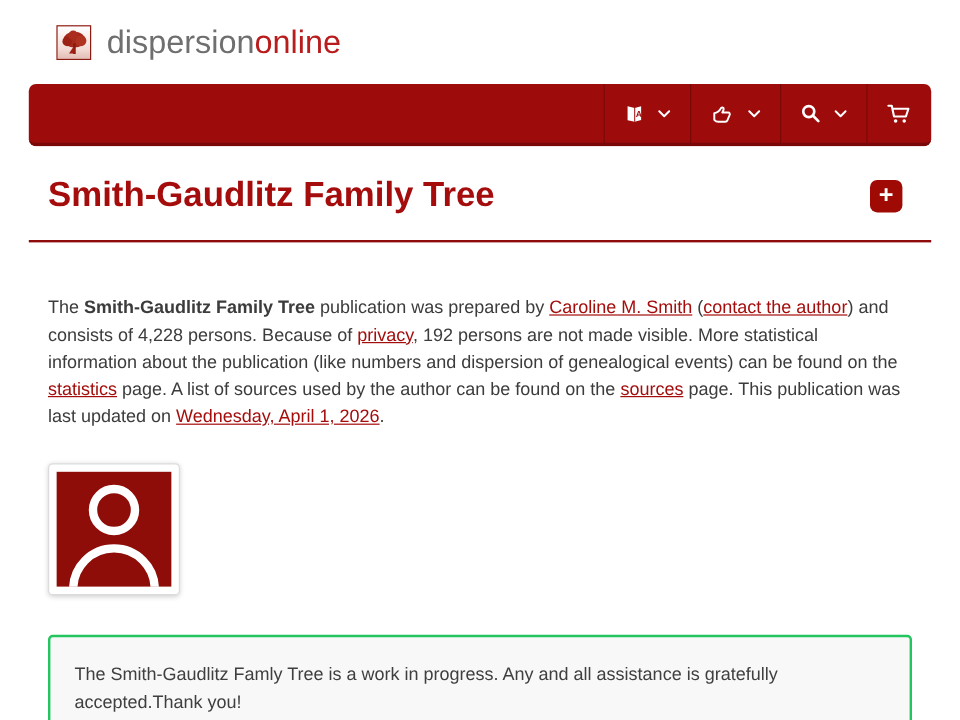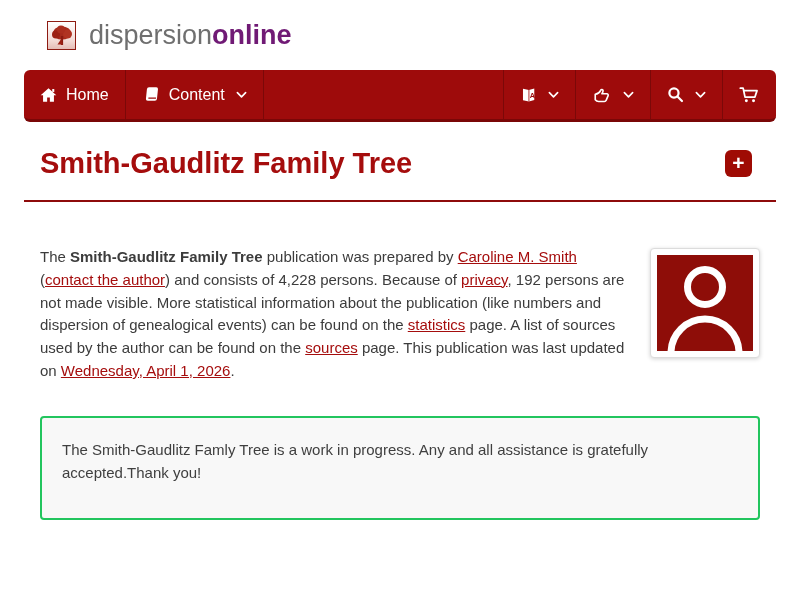--- a/index.html
+++ b/index.html
@@ -16,21 +16,21 @@
     display: flex; align-items: center; gap: 13px;
     padding: 20px 0 19px 47px;
   }
   .logo-box {
     width: 29px; height: 29px; flex: 0 0 auto;
     border: 1px solid #8e1b12;
     background: linear-gradient(180deg, #ffffff 0%, #f3dad5 70%, #e4bdb6 100%);
     display: flex; align-items: center; justify-content: center;
   }
   .brand { font-size: 27px; color: #6f6f6f; letter-spacing: 0; }
-  .brand .brand-red { color: #701a75; font-weight: bold; }
+  .brand .brand-red { color: #b91c1c; font-weight: normal; }
 
   
   .navbar {
     margin: 0 24px;
     height: 52px;
     background: #9e0b0b;
     border-bottom: 3px solid #7a0707;
     border-radius: 6px;
     display: flex; align-items: stretch;
   }
@@ -68,20 +68,21 @@
   }
   .title-rule {
     border: none; border-top: 2px solid #8e0b0b;
     margin: 20px 0 0 0;
   }
 
   
   .content-row {
     display: flex; align-items: flex-start; gap: 24px;
     padding: 44px 16px 0 16px;
+    flex-direction: column;
   }
   .article {
     flex: 1; font-size: 15px; line-height: 1.52; color: #3c3c3c; margin: 0;
   }
   .article a { color: #a50d0d; text-decoration: underline; }
   .article b { font-weight: bold; }
   .avatar-card {
     flex: 0 0 auto;
     background: #ffffff;
     border: 1px solid #dcdcdc; border-radius: 4px;
@@ -116,47 +117,20 @@
         <path d="M7.5 20.5 L11.5 14.5 L12.5 20.5 Z" fill="#9c2013"></path>
       </svg>
     </span>
   </div>
   <div class="brand">
     <span>dispersion</span><span class="brand-red">online</span>
   </div>
 </header>
 
 <nav class="navbar">
-  <div class="nav-left">
-
-    <div class="nav-item">
-      <span class="icon">
-        <svg width="17" height="16" viewBox="0 0 20 18">
-          <path d="M10 1.2 L0.8 9.2 h2.8 v7.8 h4.8 v-5.2 h3.2 v5.2 h4.8 V9.2 h2.8 Z" fill="#fff"></path>
-          <rect x="14.4" y="2" width="2.4" height="3.4" fill="#fff"></rect>
-        </svg>
-      </span>
-      <span>Home</span>
-    </div>
-
-    <div class="nav-item">
-      <span class="icon">
-        <svg width="18" height="17" viewBox="0 0 20 20">
-          <path d="M6.2 1.5 h8.2 a2.2 2.2 0 0 1 2.2 2.2 v11.4 a2.2 2.2 0 0 1 -2.2 2.2 H6 a2.4 2.4 0 0 1 -2.4-2.4 V3.9 A2.4 2.4 0 0 1 6.2 1.5 Z" fill="#fff" transform="skewX(-6) translate(2,0)"></path>
-          <rect x="6.4" y="13.4" width="9" height="1.6" fill="#9e0b0b" transform="skewX(-6) translate(2,0)"></rect>
-        </svg>
-      </span>
-      <span>Content</span>
-      <span class="chev">
-        <svg width="11" height="8" viewBox="0 0 12 8" fill="none" stroke="#fff" stroke-width="1.8" stroke-linecap="round" stroke-linejoin="round">
-            <polyline points="1.5,1.5 6,6 10.5,1.5"></polyline>
-          </svg>
-      </span>
-    </div>
-  </div>
 
   <div class="nav-spacer"></div>
 
   <div class="nav-right">
 
     <div class="nav-item">
       <span class="icon">
         <svg width="17" height="18" viewBox="0 0 20 20">
           <path d="M3.5 2.5 L10.5 4 L16.8 2.3 V16 L10.5 17.7 L3.5 16.2 Z" fill="#fff"></path>
           <path d="M10.5 4 V17.7" stroke="#9e0b0b" stroke-width="1"></path>

